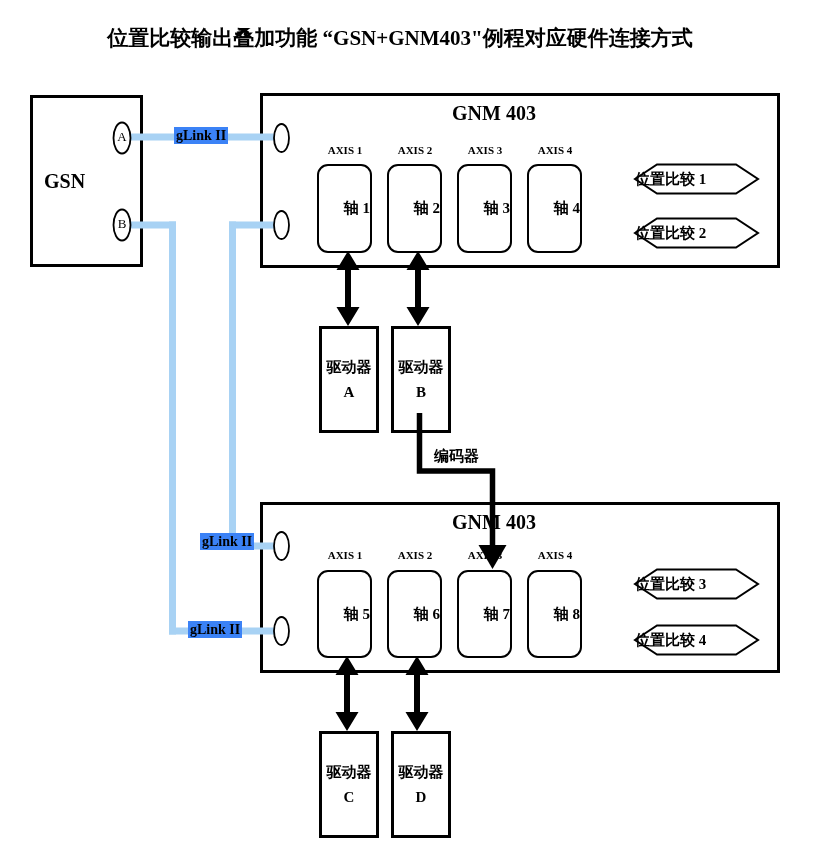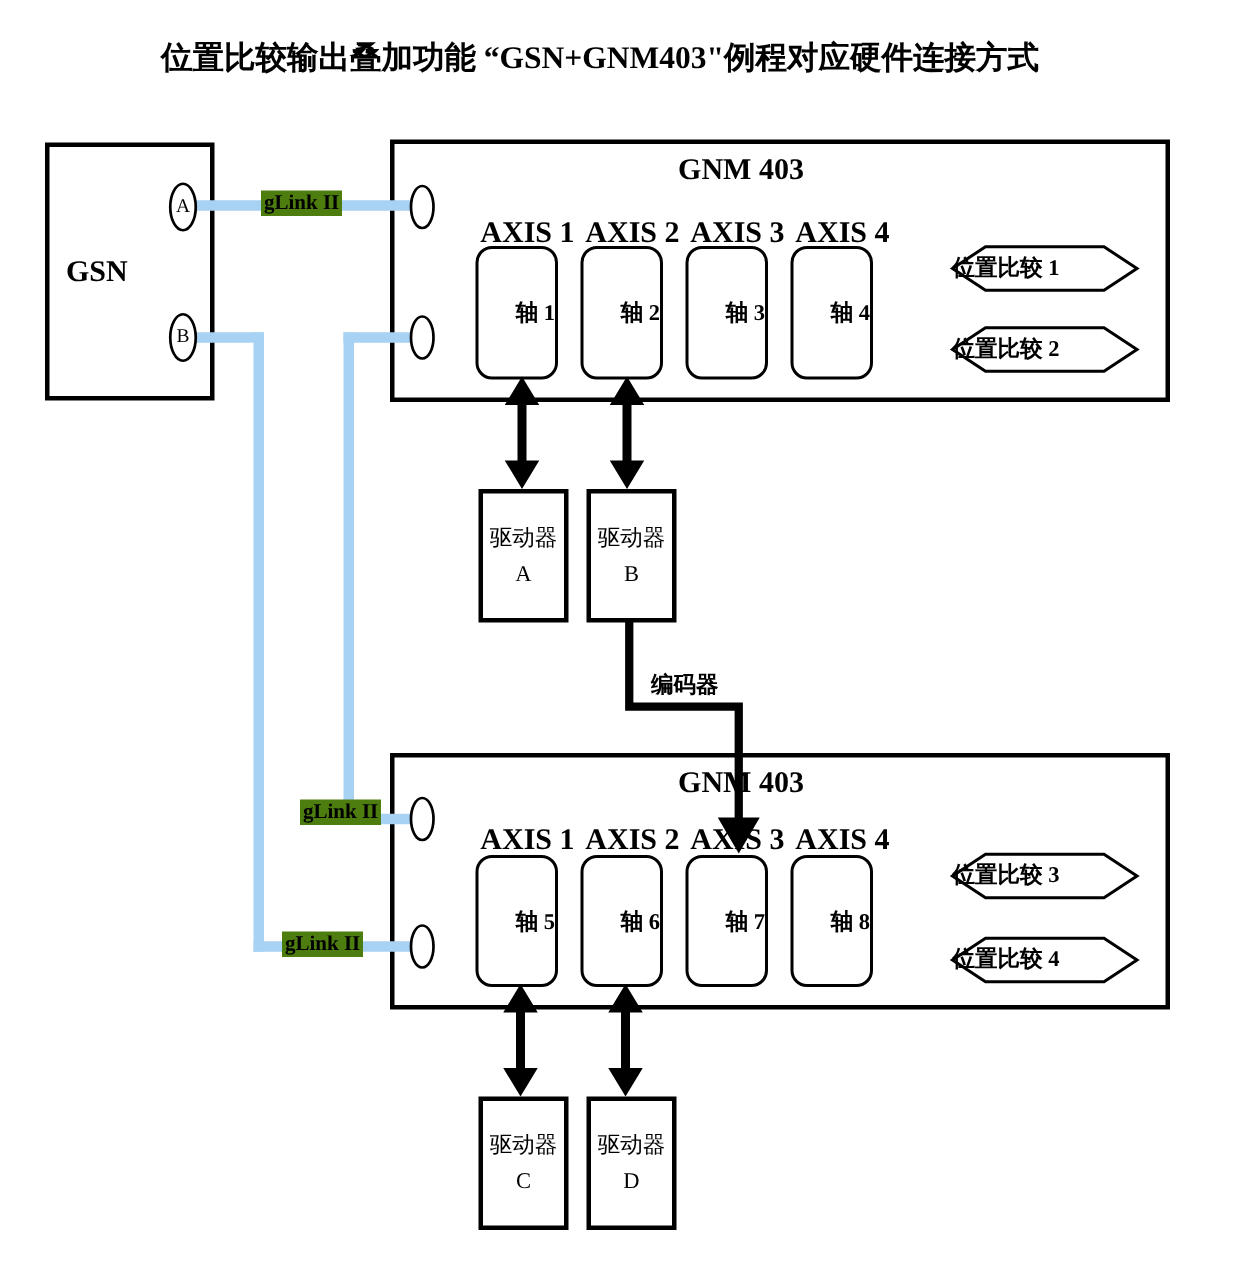--- a/index.html
+++ b/index.html
@@ -34,59 +34,59 @@
     left: 44px; top: 170px;
     font-size: 20px; font-weight: bold;
     z-index: 1;
   }
   .gnm-title {
     width: 468px; text-align: center;
     font-size: 20px; font-weight: bold;
     z-index: 1;
   }
   .axis-header {
-    width: 76px; text-align: right;
-    font-size: 20px; font-weight: bold;
+    width: 76px; text-align: center;
+    font-size: 11px; font-weight: bold;
     z-index: 1;
     font-family: Liberation Serif, serif;
   }
   .axis-box {
     position: absolute;
     width: 55px; height: 89px;
     border: 2.5px solid #000;
     border-radius: 11px;
     background: #fff;
     display: flex; align-items: center; justify-content: flex-end;
     font-size: 15px; font-weight: bold;
     z-index: 1;
   }
   .driver-box {
     position: absolute;
-    width: 60px; height: 89px;
+    width: 60px; height: 107px;
     border: 3.5px solid #000;
     background: #fff;
     display: flex; flex-direction: column; align-items: center; justify-content: center;
     gap: 7px;
-    font-size: 15px; font-weight: normal;
+    font-size: 15px; font-weight: bold;
     z-index: 1;
   }
   .overlay-svg {
     position: absolute; left: 0; top: 0;
     width: 828px; height: 850px;
     z-index: 2;
     pointer-events: none;
   }
   .port-letter {
     width: 17px; text-align: center;
     font-size: 13px; font-weight: normal;
     z-index: 3;
   }
   .wire-label {
     font-size: 14px; font-weight: bold;
-    background: #4d7c0f;
+    background: #3b82f6;
     padding: 0 2px;
     line-height: 17px;
     z-index: 3;
     white-space: nowrap;
   }
   .hex-label {
     width: 123px; text-align: left;
     font-size: 15px; font-weight: bold;
     line-height: 22px;
     z-index: 3;

